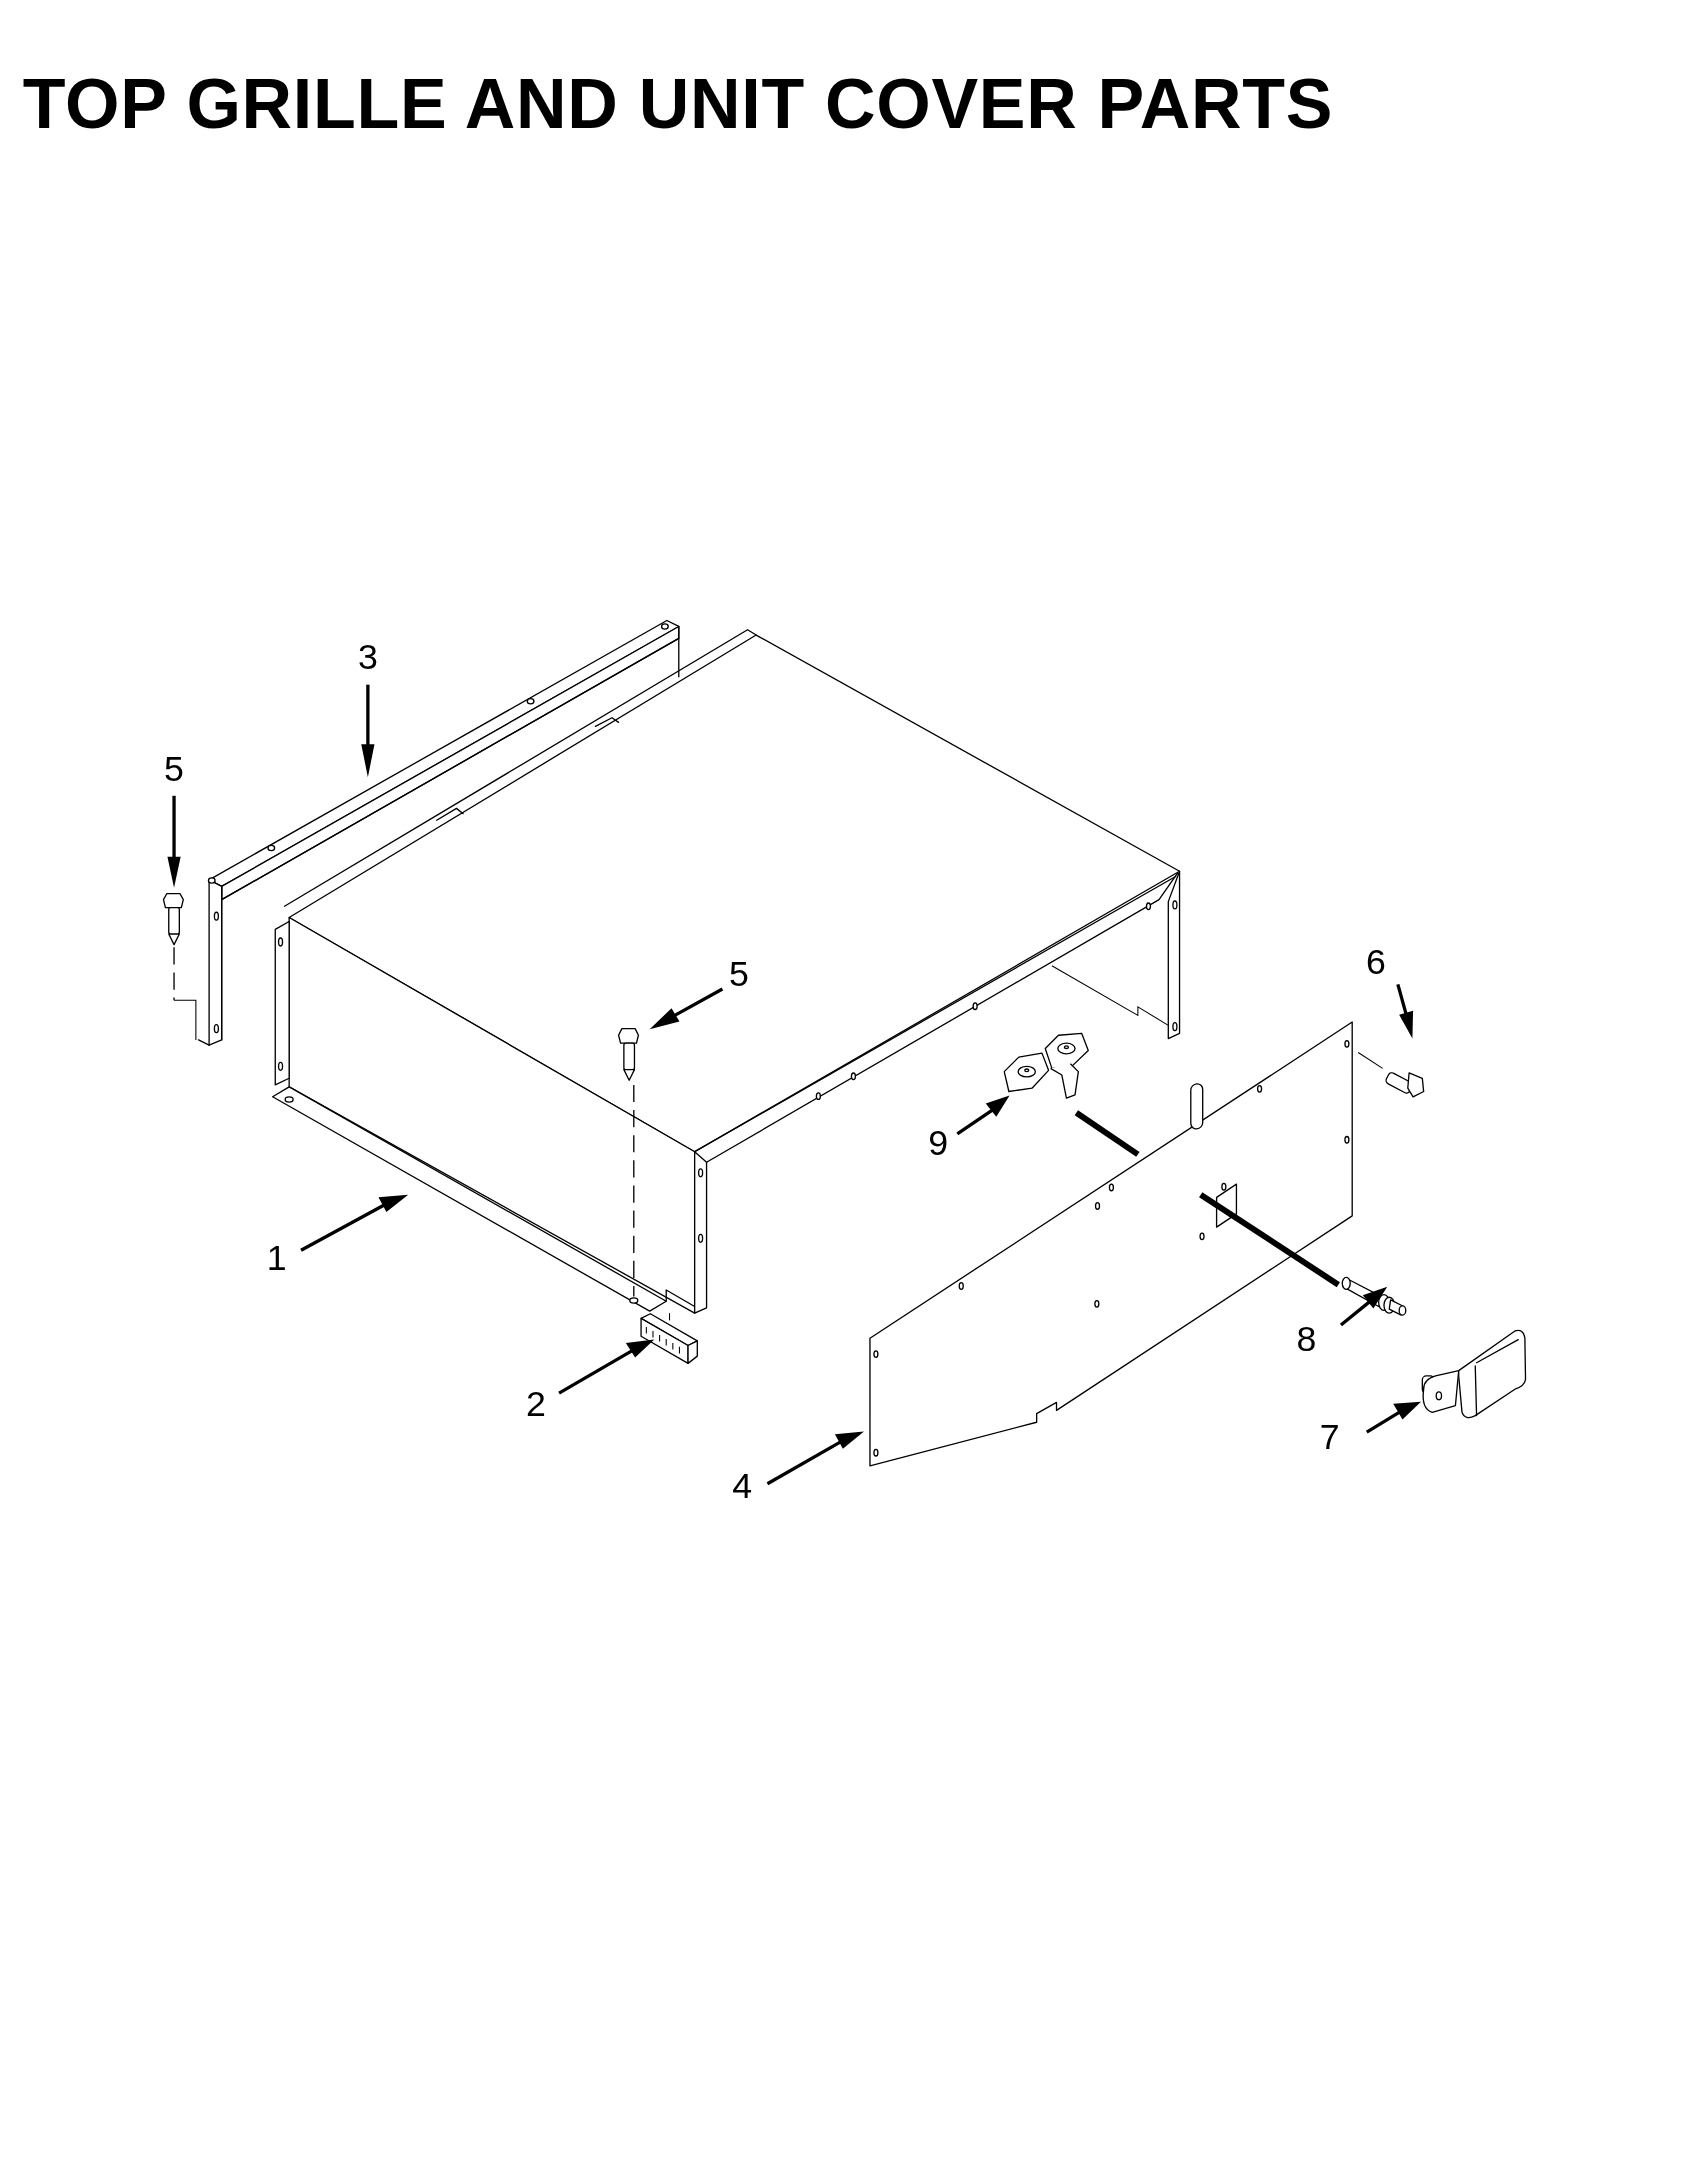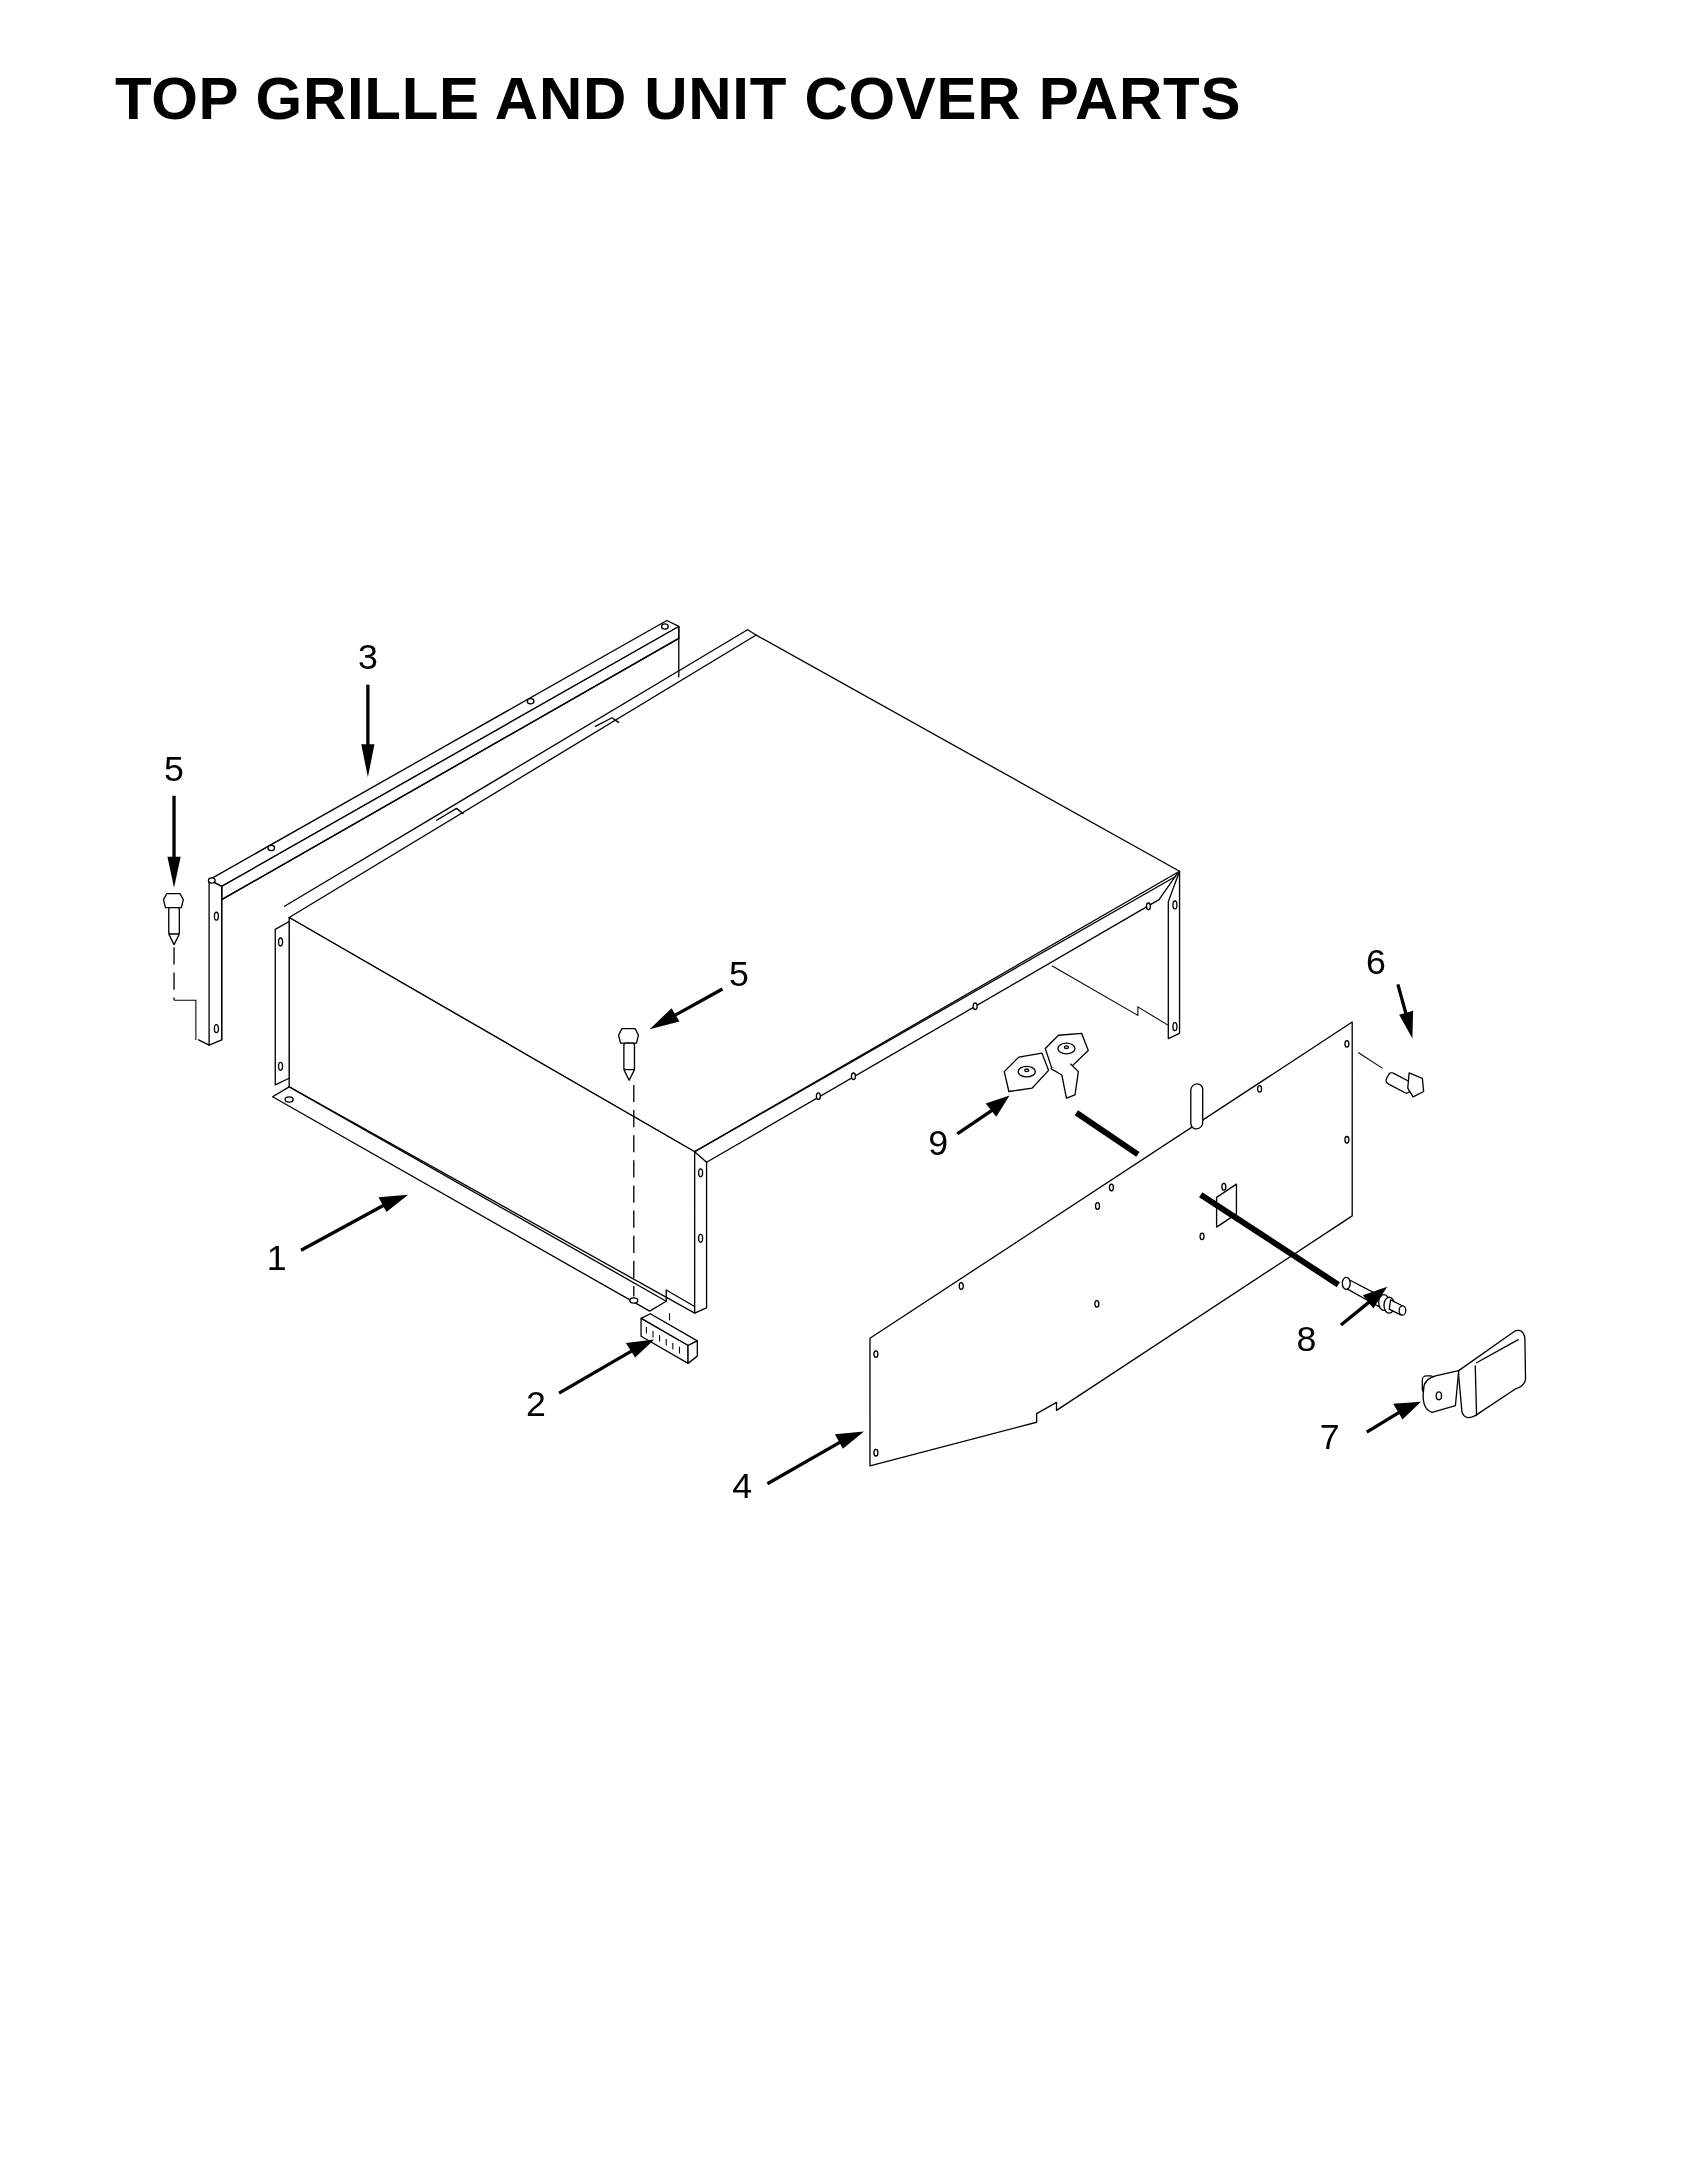--- a/index.html
+++ b/index.html
@@ -1,21 +1,21 @@
 <!DOCTYPE html>
 <html style="font-size:10.6px"><head>
   <meta charset="utf-8">
   <style>
     html, body { margin: 0; padding: 0; background: #ffffff; }
     body { width: 1687px; height: 2183px; position: relative; overflow: hidden; }
     .page-title {
       position: absolute; left: 0; top: 69px; width: 1356px;
       text-align: center;
       font-family: "Liberation Sans", sans-serif;
-      font-weight: bold; font-size: 60px; letter-spacing: 0.7px;
+      font-weight: bold; font-size: 70px; letter-spacing: 0.7px;
       color: #000000; line-height: 1;
       transform: scaleX(1.0);
     }
     svg.diagram { position: absolute; left: 0; top: 0; }
     .ln { stroke: #000; stroke-width: 2; fill: none; stroke-linejoin: round; stroke-linecap: round; }
     .thin { stroke: #000; stroke-width: 1.6; fill: none; }
     .bold { stroke: #000; stroke-width: 9; fill: none; stroke-linecap: butt; }
     .dash { stroke: #000; stroke-width: 2; fill: none; stroke-dasharray: 26 12; }
     .fillw { fill: #fff; stroke: #000; stroke-width: 2; stroke-linejoin: round; }
     .hole { fill: #fff; stroke: #000; stroke-width: 2; }

